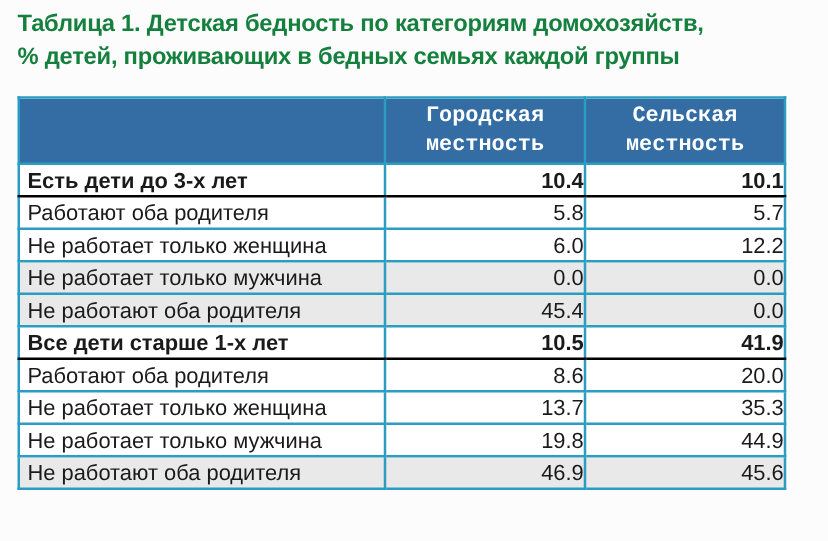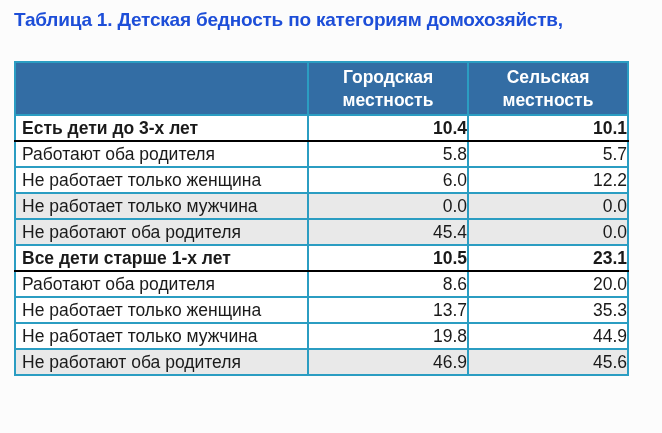--- a/index.html
+++ b/index.html
@@ -9,26 +9,26 @@
     font-family: "Liberation Sans", sans-serif;
   }
   .page {
     width: 662px;
     height: 433px;
     box-sizing: border-box;
     padding: 7px 14px 0 14px;
     overflow: hidden;
   }
   .title {
-    color: #1d4ed8;
+    color: #15803d;
     font-weight: bold;
     font-size: 19px;
     line-height: 26px;
     letter-spacing: -0.2px;
-    margin-bottom: 28px;
+    margin-bottom: 18px;
   }
   table.data-table {
     border-collapse: collapse;
     table-layout: fixed;
     width: 613px;
   }
   .data-table th,
   .data-table td {
     border: 2px solid #2B9DC2;
     box-sizing: border-box;
@@ -40,20 +40,21 @@
   .data-table thead th {
     background: #336DA4;
     color: #FFFFFF;
     font-size: 17.5px;
     font-weight: bold;
     height: 53px;
     text-align: center;
     line-height: 23px;
     white-space: normal;
     padding: 0 10px;
+    font-family: Liberation Mono, monospace;
   }
   .data-table td {
     height: 26px;
     font-size: 17.5px;
     color: #1A1A1A;
     padding: 0;
     background: #FFFFFF;
   }
   td.label-cell {
     text-align: left;
@@ -70,20 +71,21 @@
   tr.shaded-row td {
     background: #E9E9E9;
   }
 </style>
 </head>
 <body>
 
 <div class="page">
   <div class="title">
     <div>Таблица 1. Детская бедность по категориям домохозяйств,</div>
+    <div>% детей, проживающих в бедных семьях каждой группы</div>
   </div>
 
   <table class="data-table">
     <colgroup>
       <col class="label-col">
       <col class="num-col">
       <col class="num-col">
     </colgroup>
     <thead>
       <tr>
@@ -114,21 +116,21 @@
           <td class="num-cell">0.0</td>
         </tr>
         <tr class="shaded-row">
           <td class="label-cell">Не работают оба родителя</td>
           <td class="num-cell">45.4</td>
           <td class="num-cell">0.0</td>
         </tr>
         <tr class="bold-row">
           <td class="label-cell">Все дети старше 1-х лет</td>
           <td class="num-cell">10.5</td>
-          <td class="num-cell">23.1</td>
+          <td class="num-cell">41.9</td>
         </tr>
         <tr class="">
           <td class="label-cell">Работают оба родителя</td>
           <td class="num-cell">8.6</td>
           <td class="num-cell">20.0</td>
         </tr>
         <tr class="">
           <td class="label-cell">Не работает только женщина</td>
           <td class="num-cell">13.7</td>
           <td class="num-cell">35.3</td>

